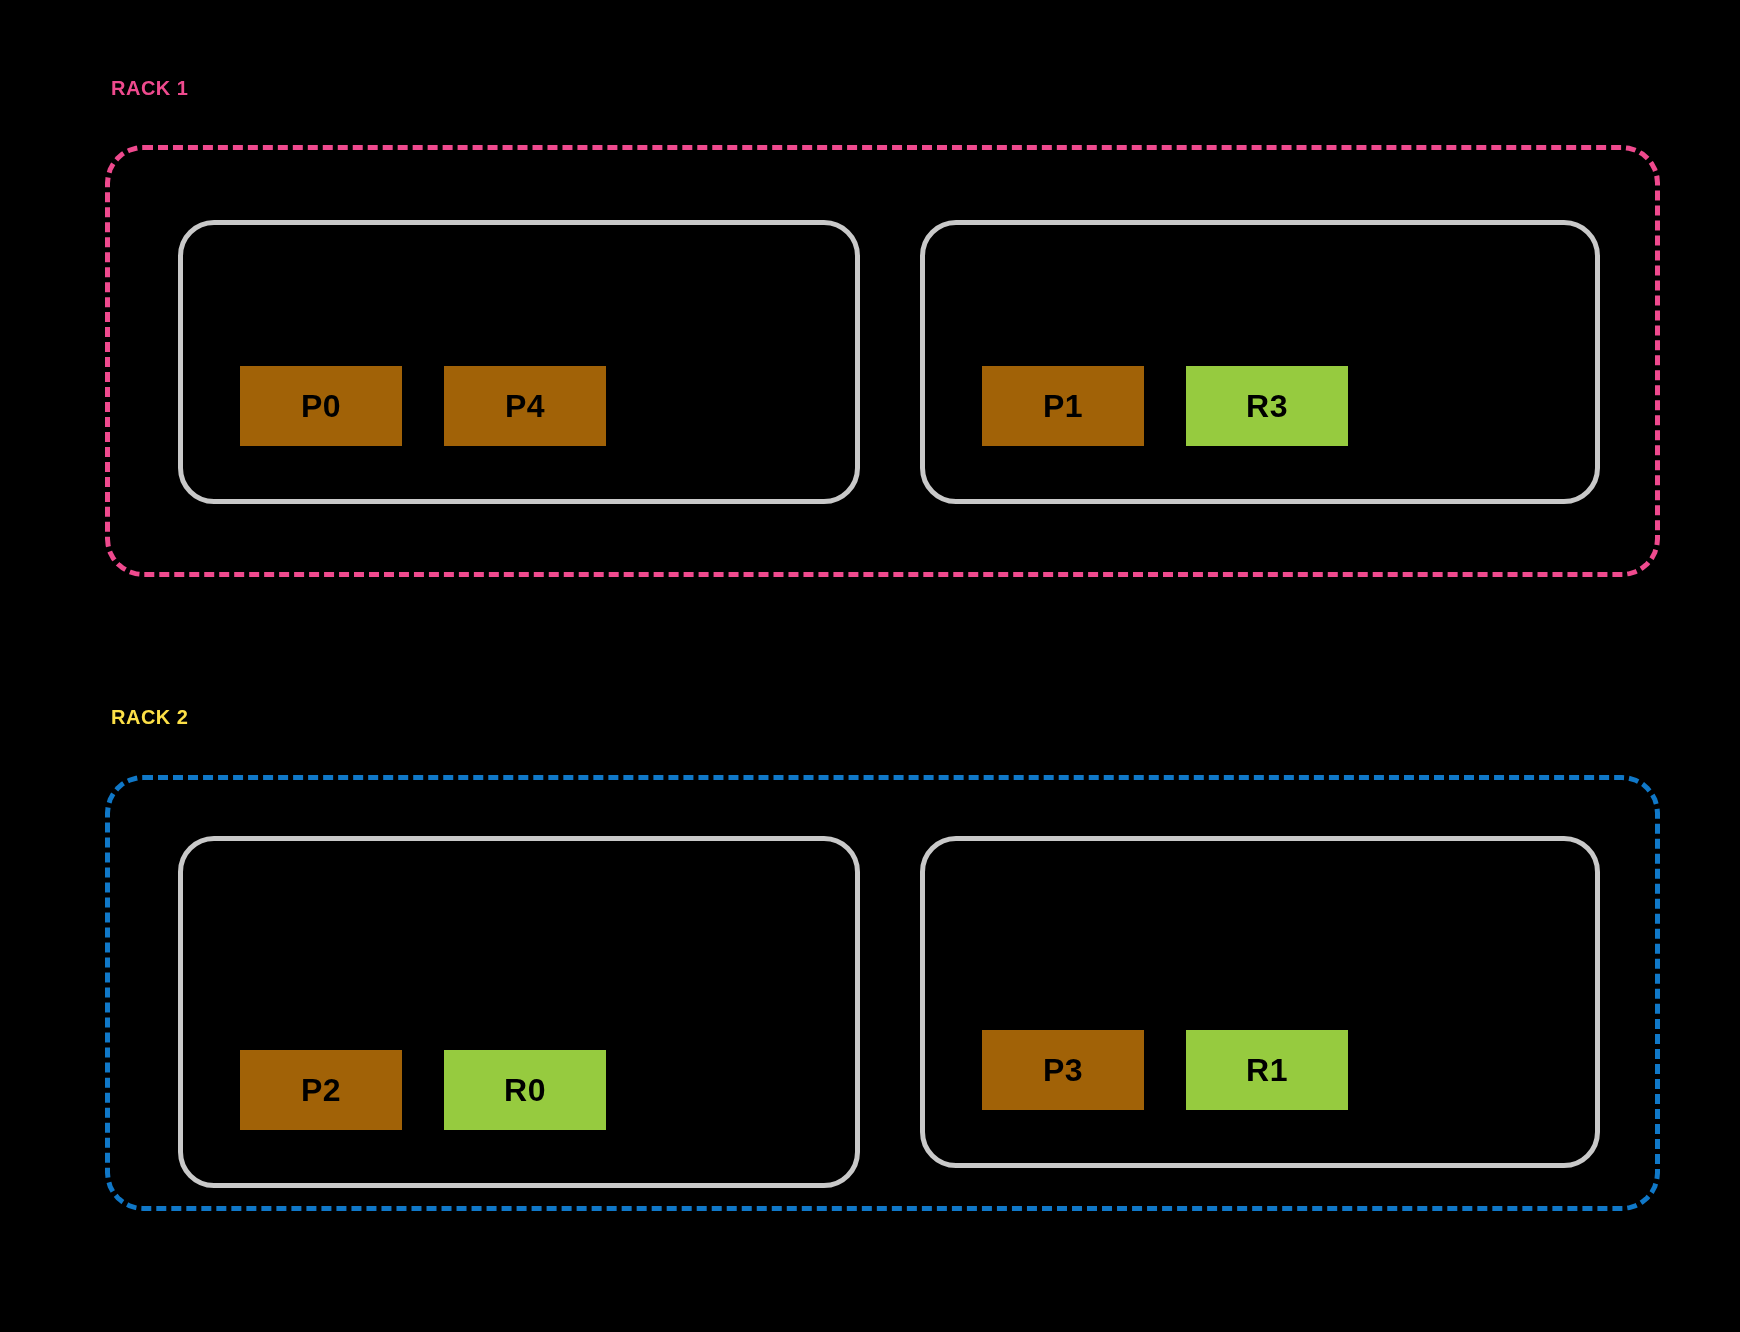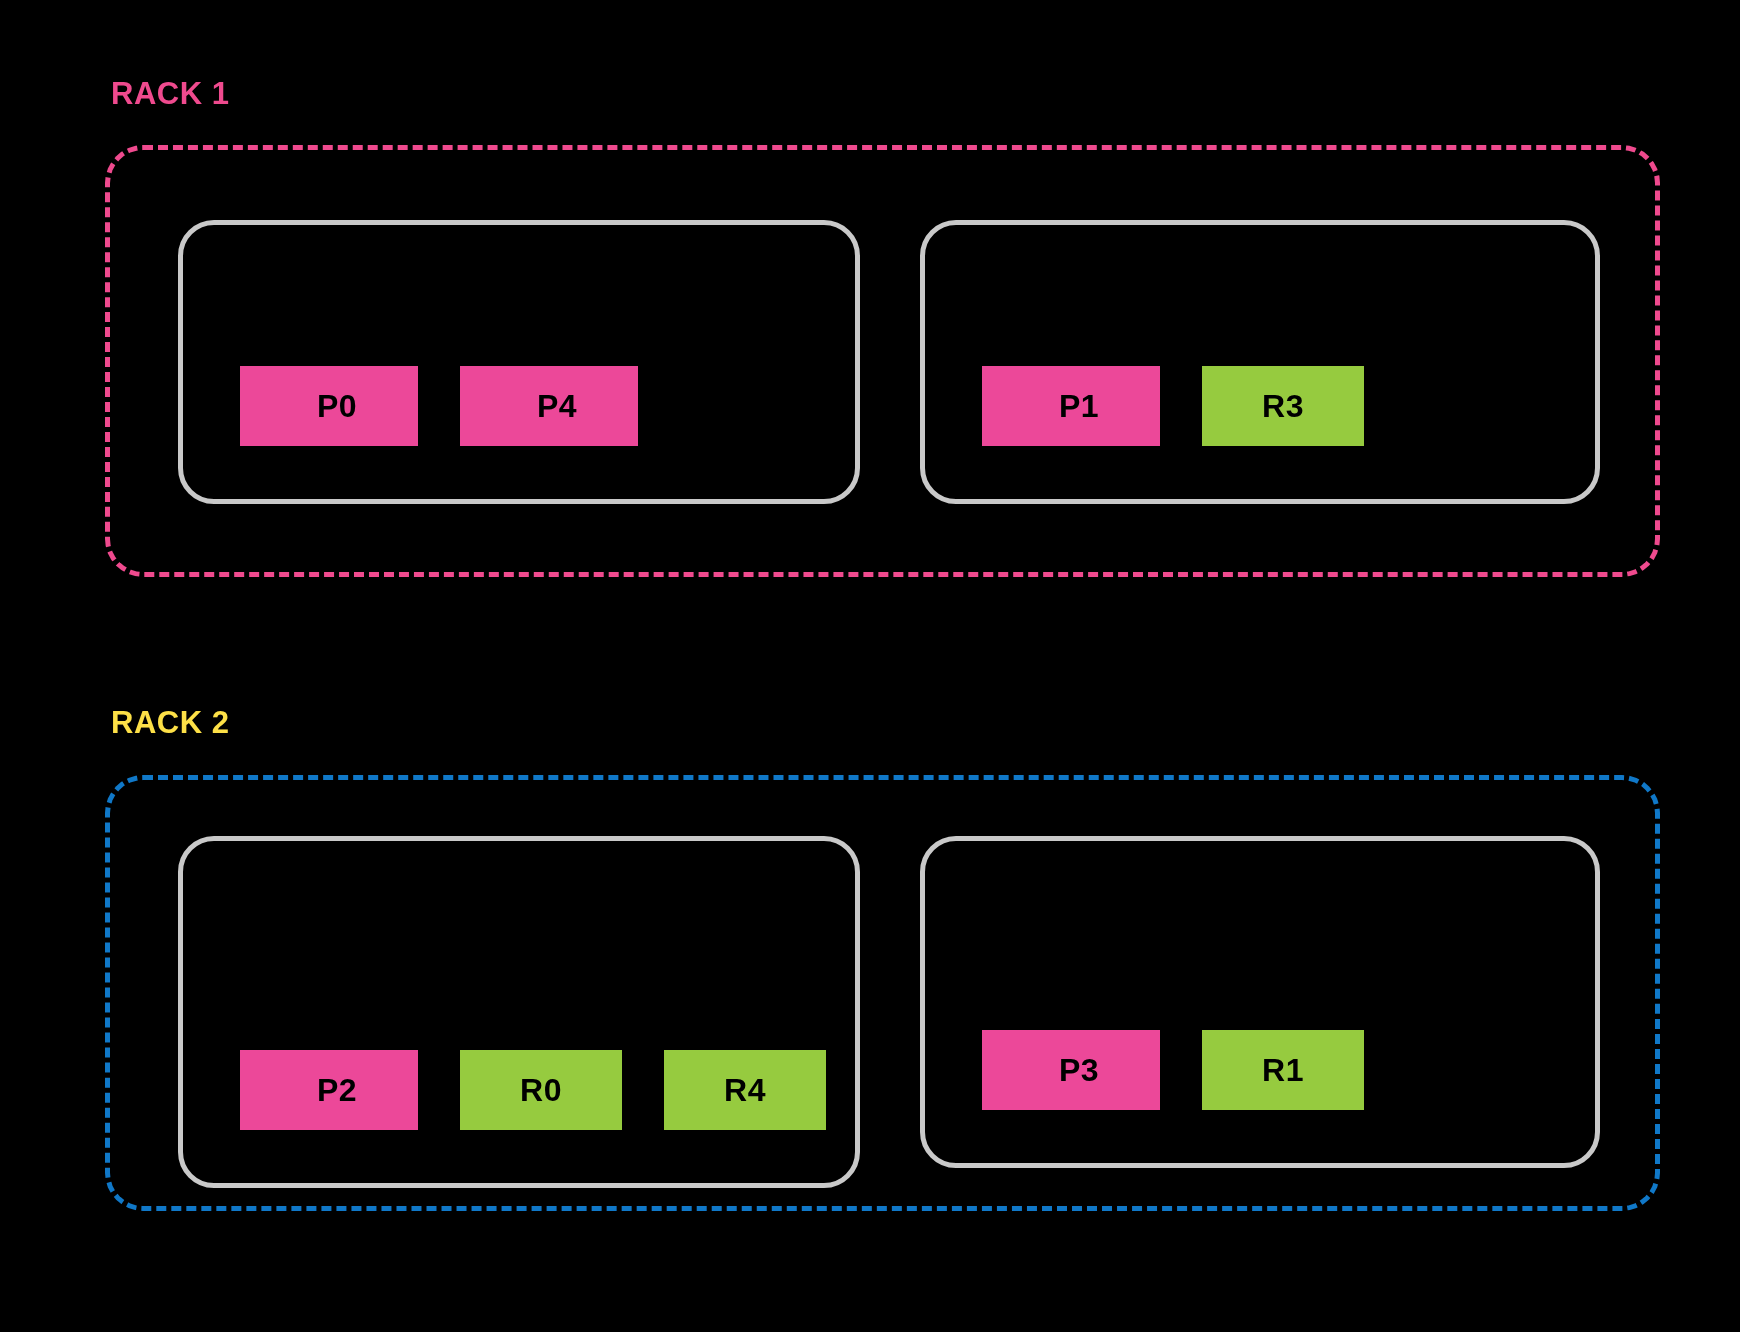--- a/index.html
+++ b/index.html
@@ -18,21 +18,21 @@
     background: #000000;
     overflow: hidden;
   }
 
   
   .rack {
     position: absolute;
   }
   .rack-label {
     position: absolute;
-    font-size: 31px;
+    font-size: 20px;
     font-weight: 700;
     letter-spacing: 0.5px;
     line-height: 1;
     white-space: nowrap;
   }
   .rack-outline {
     position: absolute;
     box-sizing: border-box;
     border-style: dashed;
     border-width: 5px;
@@ -60,21 +60,21 @@
     width: 162px;
     height: 80px;
     display: flex;
     align-items: center;
     justify-content: center;
     font-size: 32px;
     font-weight: 700;
     color: #000000;
     letter-spacing: 0.5px;
   }
-  .cell.partition { background: #ec4899; padding-left: 16px; }
+  .cell.partition { background: #a16207; }
   .cell.replica   { background: #96cb3f; }
 </style>
 </head>
 <body>
 
 <div id="canvas">
 
   <div class="rack" style="left:0; top:0; width:1740px; height:600px;">
 
     <div class="rack-label" style="left:111px; top:78px; color:#ef4a8e;">RACK 1</div>
@@ -99,21 +99,20 @@
   <div class="rack" style="left:0; top:0; width:1740px; height:1332px;">
 
     <div class="rack-label" style="left:111px; top:707px; color:#fde047;">RACK 2</div>
 
     <div class="rack-outline" style="left:105px; top:775px; width:1555px; height:436px; border-color:#1078c8;"></div>
 
     <div class="node-box" style="left:178px; top:836px; width:682px; height:352px;">
       <div class="cell-row">
         <div class="cell partition">P2</div>
         <div class="cell replica">R0</div>
-        <div class="cell replica">R4</div>
       </div>
     </div>
 
     <div class="node-box" style="left:920px; top:836px; width:680px; height:332px;">
       <div class="cell-row">
         <div class="cell partition">P3</div>
         <div class="cell replica">R1</div>
       </div>
     </div>
   </div>

